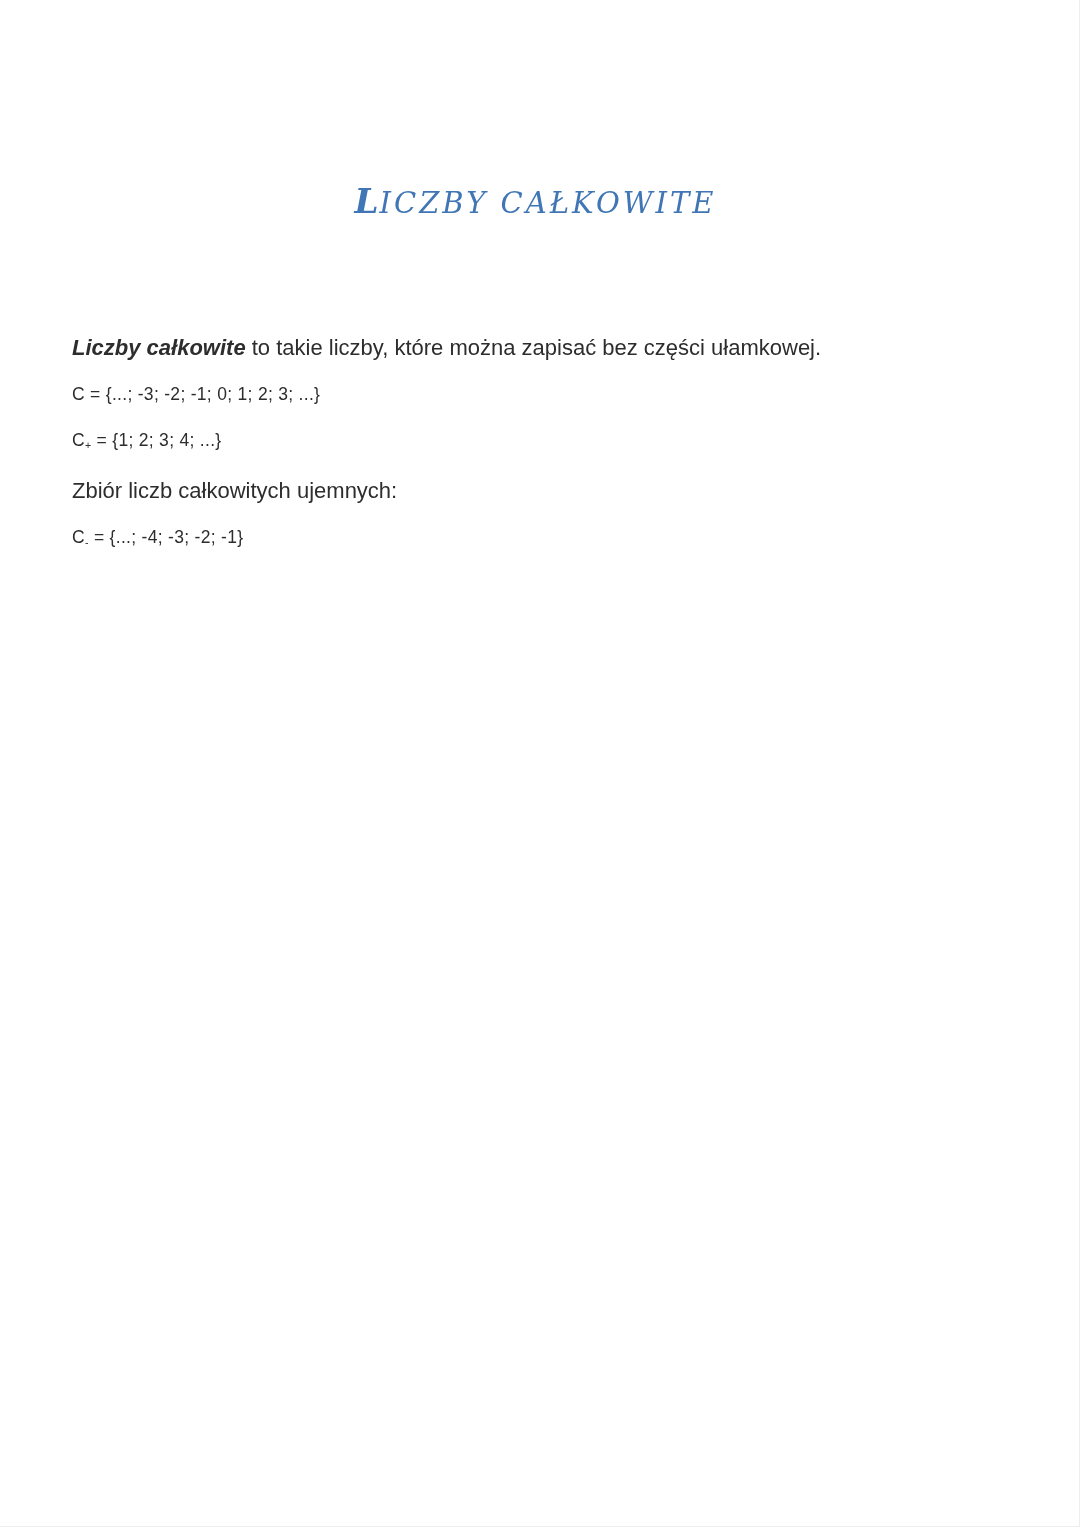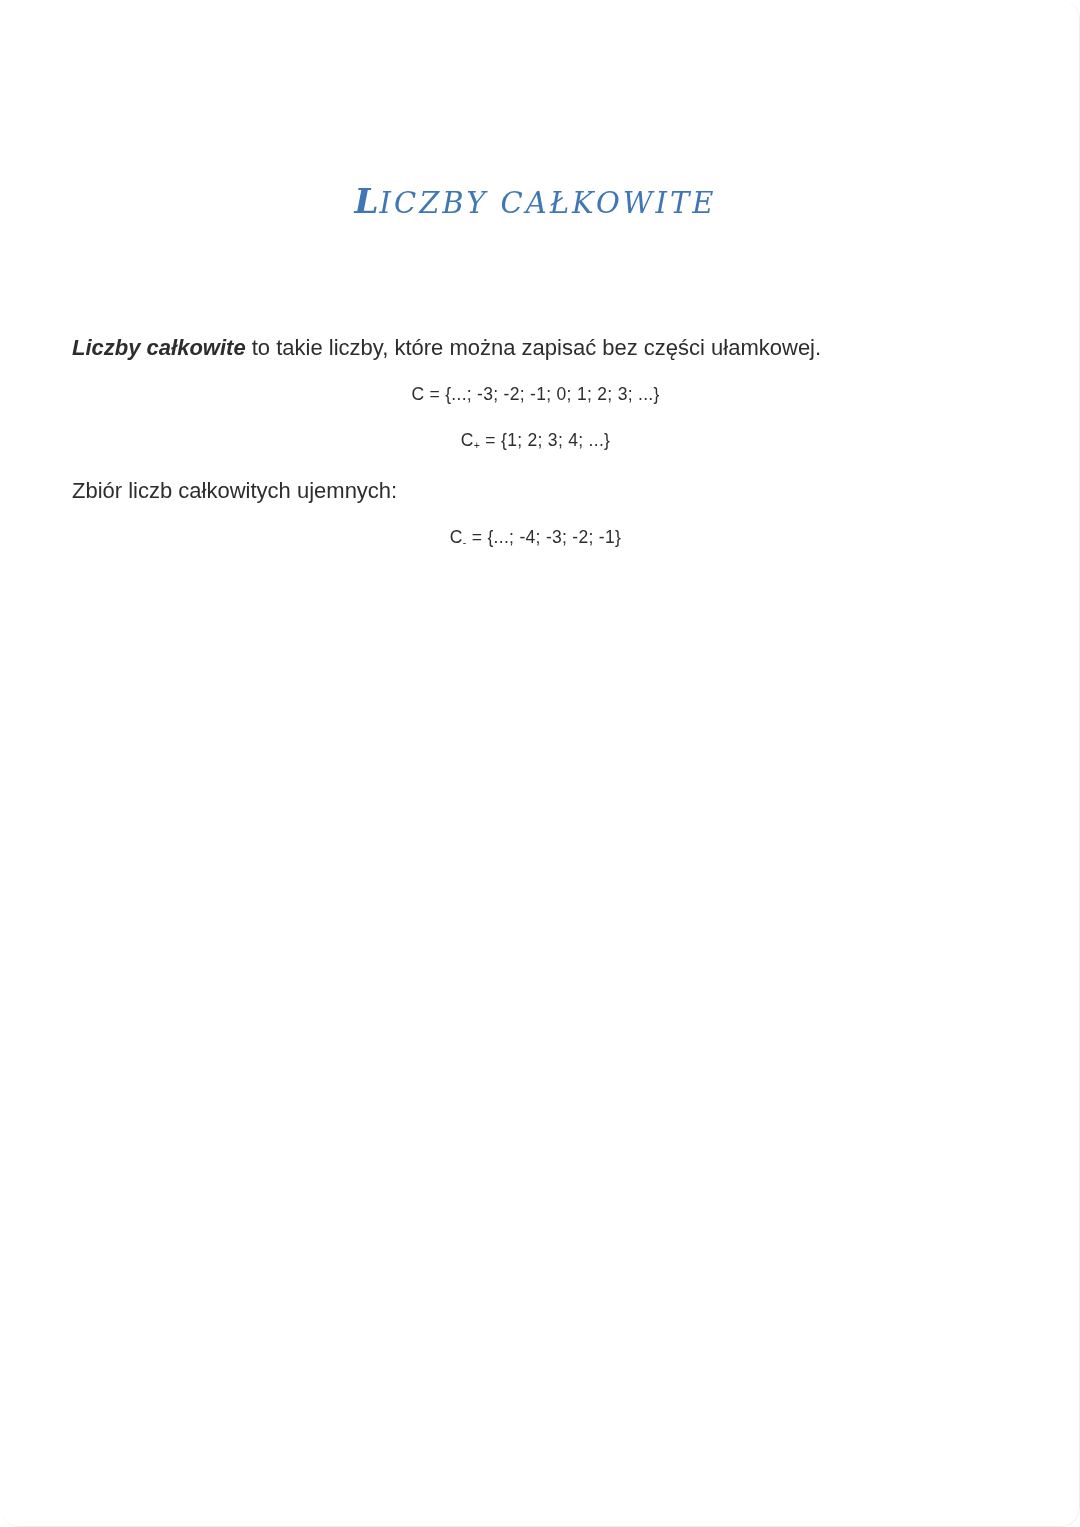--- a/index.html
+++ b/index.html
@@ -1,15 +1,15 @@
 <!DOCTYPE html>
 <html><head>
 <meta charset="utf-8">
 <style>
-  * { margin: 0; padding: 0; box-sizing: border-box; border-radius: 19px; }
+  * { margin: 0; padding: 0; box-sizing: border-box; }
   html, body {
     width: 1080px;
     height: 1527px;
     background: #ffffff;
   }
   body {
     font-family: "Liberation Sans", sans-serif;
     color: #2d2d2d;
     overflow: hidden;
   }
@@ -43,21 +43,20 @@
     font-size: 22px;
     line-height: 22px;
     margin-bottom: 24px;
     white-space: nowrap;
   }
   .bi {
     font-weight: 700;
     font-style: italic;
   }
   .formula {
-    text-align: center;
     font-size: 17.5px;
     line-height: 22px;
     margin-bottom: 24px;
     letter-spacing: 0.3px;
   }
   .formula sub {
     font-size: 10.5px;
     vertical-align: -3px;
   }
 </style>

